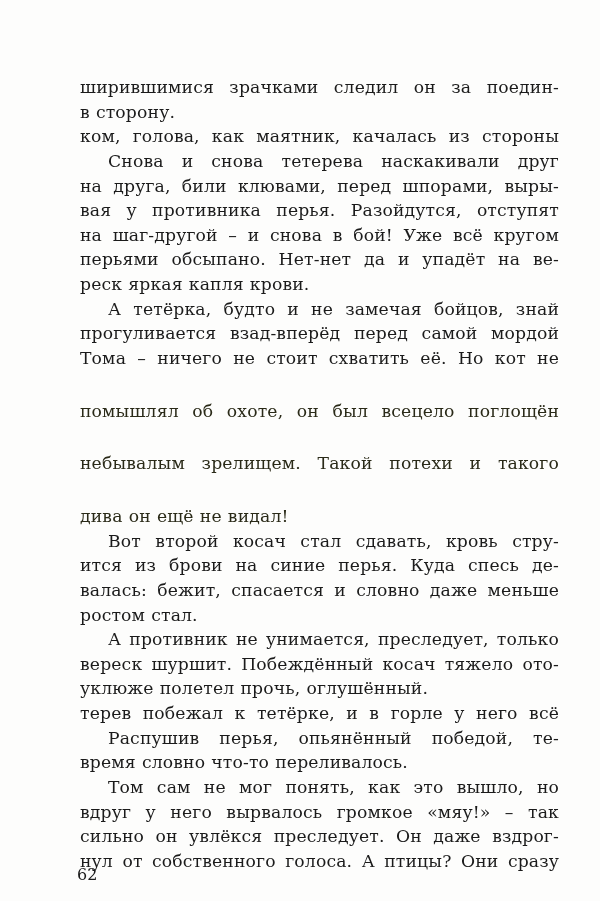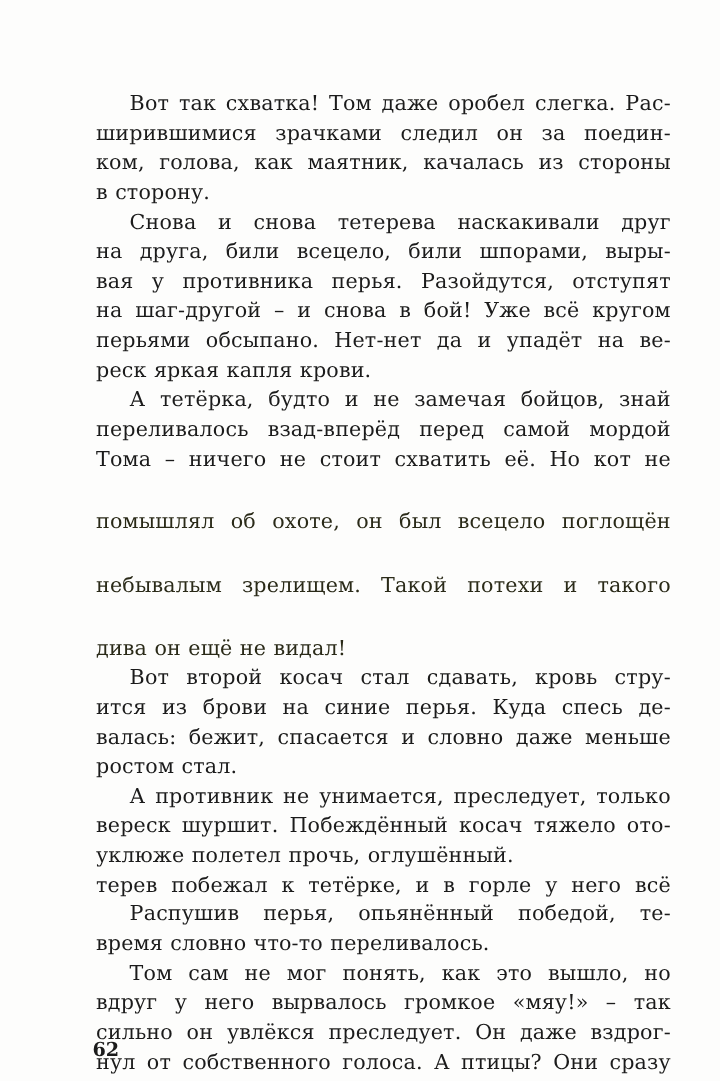--- a/index.html
+++ b/index.html
@@ -46,49 +46,48 @@
   .line.first {
     padding-left: 28px;
   }
   .para .line { text-indent: 0; }
   .tint { color: #2a2a18; margin-top: 28px; }
   .page-number {
     position: absolute;
     left: 77px;
     top: 865px;
     font-family: "DejaVu Serif", "Liberation Serif", serif;
-    font-weight: bold;
+    font-weight: normal;
     font-size: 16px;
     color: #1b1b1b;
   }
 </style>
 </head>
 <body>
 
 <div class="page">
 
   <p class="para">
-    <span class="line first">Вот так схватка! Том даже оробел слегка. Рас-</span>
     <span class="line">ширившимися зрачками следил он за поедин-</span>
+    <span class="line last">в сторону.</span>
     <span class="line">ком, голова, как маятник, качалась из стороны</span>
-    <span class="line last">в сторону.</span>
   </p>
 
   <p class="para">
     <span class="line first">Снова и снова тетерева наскакивали друг</span>
-    <span class="line">на друга, били всецело, били шпорами, выры-</span>
+    <span class="line">на друга, били клювами, перед шпорами, выры-</span>
     <span class="line">вая у противника перья. Разойдутся, отступят</span>
     <span class="line">на шаг-другой – и снова в бой! Уже всё кругом</span>
     <span class="line">перьями обсыпано. Нет-нет да и упадёт на ве-</span>
     <span class="line last">реск яркая капля крови.</span>
   </p>
 
   <p class="para">
     <span class="line first">А тетёрка, будто и не замечая бойцов, знай</span>
-    <span class="line">переливалось взад-вперёд перед самой мордой</span>
+    <span class="line">прогуливается взад-вперёд перед самой мордой</span>
     <span class="line">Тома – ничего не стоит схватить её. Но кот не</span>
     <span class="line tint">помышлял об охоте, он был всецело поглощён</span>
     <span class="line tint">небывалым зрелищем. Такой потехи и такого</span>
     <span class="line last tint">дива он ещё не видал!</span>
   </p>
 
   <p class="para">
     <span class="line first">Вот второй косач стал сдавать, кровь стру-</span>
     <span class="line">ится из брови на синие перья. Куда спесь де-</span>
     <span class="line">валась: бежит, спасается и словно даже меньше</span>

